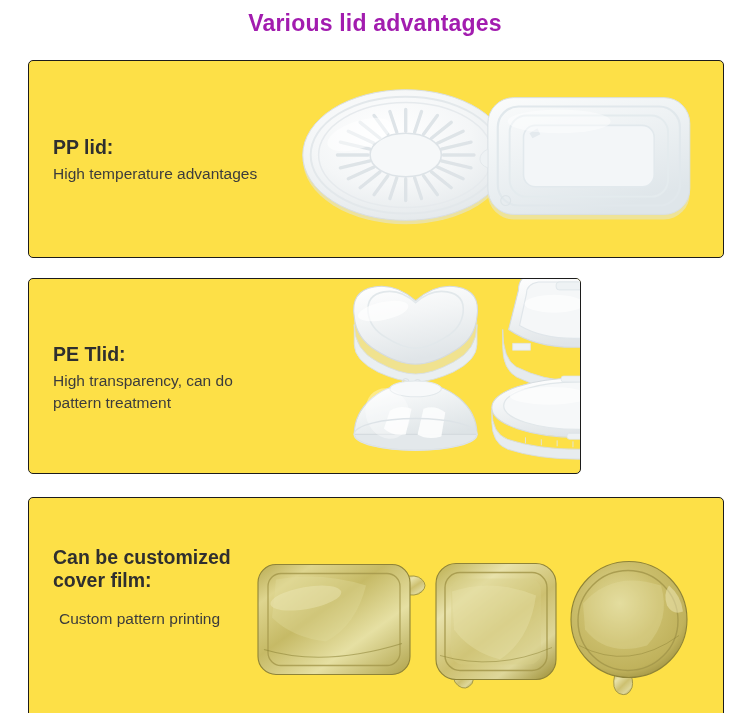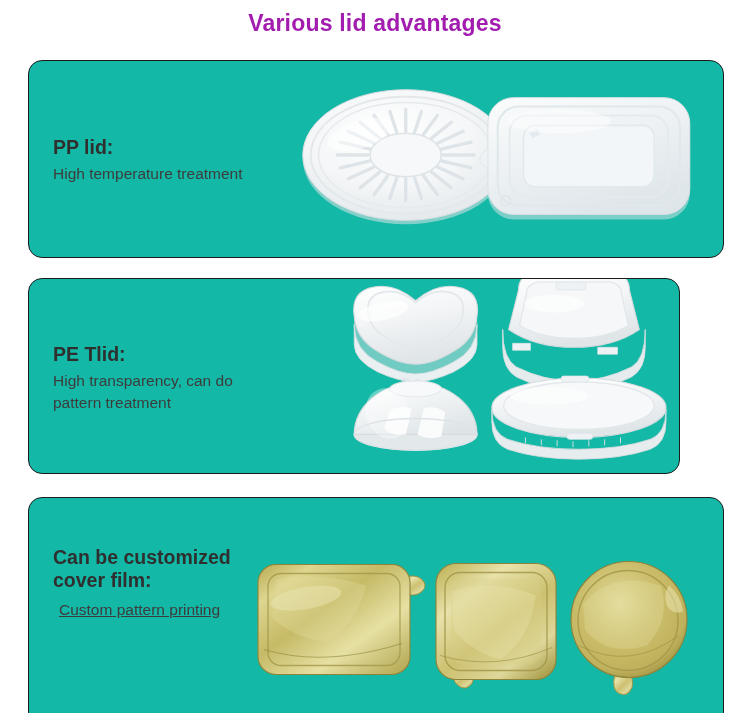--- a/index.html
+++ b/index.html
@@ -17,26 +17,26 @@
     text-align:center;
     font-size:23px;font-weight:bold;
     color:#a21caf;
     letter-spacing:.2px;
   }
 
   .card{
     position:absolute;
     box-sizing:border-box;
     border:1.4px solid #1c1c1c;
-    border-radius:14px;
-    background:#14b8a6;
+    border-radius:5px;
+    background:#fde047;
     overflow:hidden;
   }
   #card-pp{left:28px;top:60px;width:696px;height:198px;}
-  #card-pe{left:28px;top:278px;width:652px;height:196px;padding-left:31px;}
+  #card-pe{left:28px;top:278px;width:553px;height:196px;padding-left:31px;}
   #card-film{left:28px;top:497px;width:696px;height:234px;padding-left:44px;}
 
   .card-text{
     position:absolute;
     left:24px;
     width:265px;
   }
   .card-heading{
     font-size:19.5px;font-weight:bold;color:#2f2f2f;
     line-height:1.18;
@@ -44,21 +44,21 @@
     white-space:pre-line;
   }
   .card-desc{
     font-size:15.5px;color:#3c3c3c;
     line-height:1.45;
     white-space:pre-line;
   }
   #pp-text{top:75px;}
   #pe-text{top:64px;}
   #film-text{top:48px;}
-  #film-text .card-desc{padding-left:6px;margin-top:7px;font-size:15.5px;text-decoration:underline;}
+  #film-text .card-desc{padding-left:6px;margin-top:16px;font-size:15.5px;}
 
   .art{
     position:absolute;
     top:0;left:0;width:696px;height:100%;
     pointer-events:none;
   }
   .art svg{display:block;width:696px;height:100%;}
 </style>
 </head>
 <body>
@@ -132,21 +132,21 @@
           <path d="M-102 -6 q-8 4 -8 10 q0 6 8 9 z" fill="#eef2f4" stroke="#dde4e8" stroke-width="0.7"></path>
           <circle cx="-84" cy="46" r="5" fill="none" stroke="#dde4e8" stroke-width="1.2"></circle>
           <path d="M-60 -22 l8 -5 l3 6 l-8 4 z" fill="#e4eaee"></path>
           <ellipse cx="-30" cy="-34" rx="52" ry="12" fill="#ffffff" opacity="0.45"></ellipse>
         </g>
       </svg>
     </div>
 
     <div class="card-text" id="pp-text">
       <div class="card-heading">PP lid:</div>
-      <div class="card-desc">High temperature treatment</div>
+      <div class="card-desc">High temperature advantages</div>
     </div>
   </div>
 
   <div class="card" id="card-pe">
 
     <div class="art">
       <svg viewBox="0 0 696 196" xmlns="http://www.w3.org/2000/svg">
         <defs>
           <linearGradient id="peClear" x1="0%" y1="0%" x2="30%" y2="100%">
             <stop offset="0%" stop-color="#ffffff"></stop>

